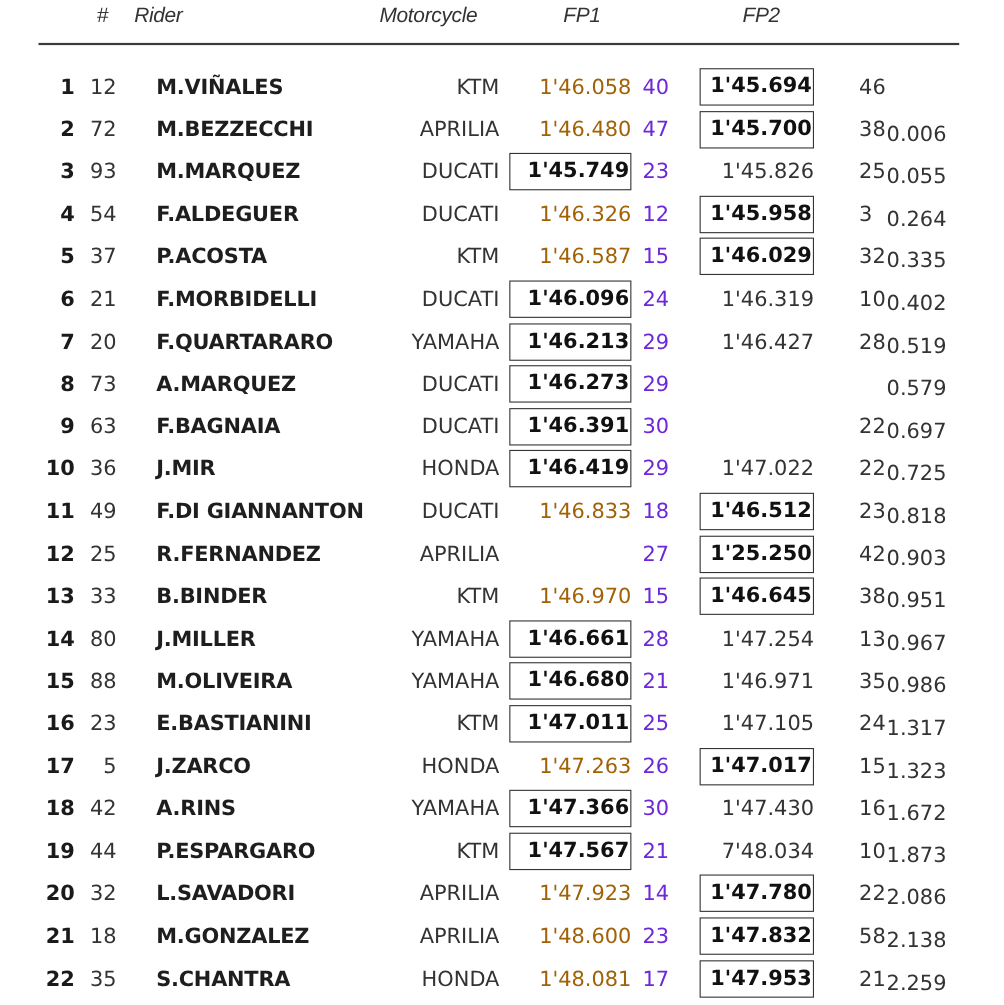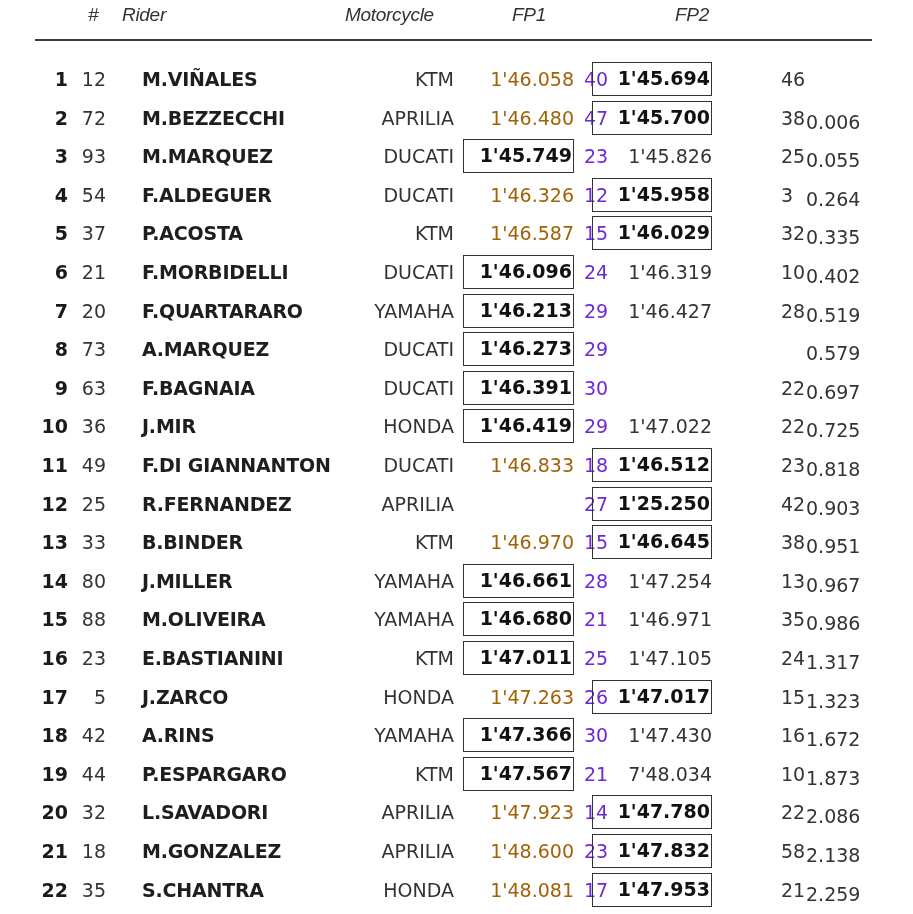--- a/index.html
+++ b/index.html
@@ -9,21 +9,21 @@
            font-family: "Liberation Sans", sans-serif; letter-spacing: -0.3px; }
     .hdr-rule { position: absolute; left: 35px; top: 39px; width: 837px; height: 2px; background: #3a3a3a; }
     .row { position: absolute; left: 0; width: 913px; height: 34px; }
     .cell { position: absolute; top: 0; height: 34px; line-height: 34px; font-size: 19px; white-space: nowrap; }
     .pos { left: 30px; width: 38px; text-align: right; font-weight: bold; color: #1a1a1a; }
     .num { left: 72px; width: 34px; text-align: right; color: #333; }
     .rider { left: 122px; font-weight: bold; color: #1e1e1e; letter-spacing: -0.2px; margin-left: 20px; }
     .moto { left: 330px; width: 124px; text-align: right; color: #333; }
     .fp1 { left: 463px; width: 111px; text-align: right; color: #a16207; box-sizing: border-box; }
     .fp1laps { left: 584px; width: 30px; color: #6d28d9; }
-    .fp2 { left: 592px; width: 120px; text-align: right; color: #333; box-sizing: border-box; }
+    .fp2 { left: 636px; width: 104px; text-align: right; color: #333; box-sizing: border-box; }
     .fp2laps { left: 748px; width: 30px; color: #333; margin-left: 33px; }
     .gap { left: 806px; width: 60px; color: #333; top: 4px; }
     .best { font-weight: bold; color: #111; outline: 1.5px solid #333; outline-offset: 0; }
     .fp1.best, .fp2.best { border: 1.5px solid #333; outline: none; line-height: 31px; padding-right: 1px; }
   </style>
 </head>
 <body>
 
 <div>
   <span class="hdr" style="left:88px;">#</span>

